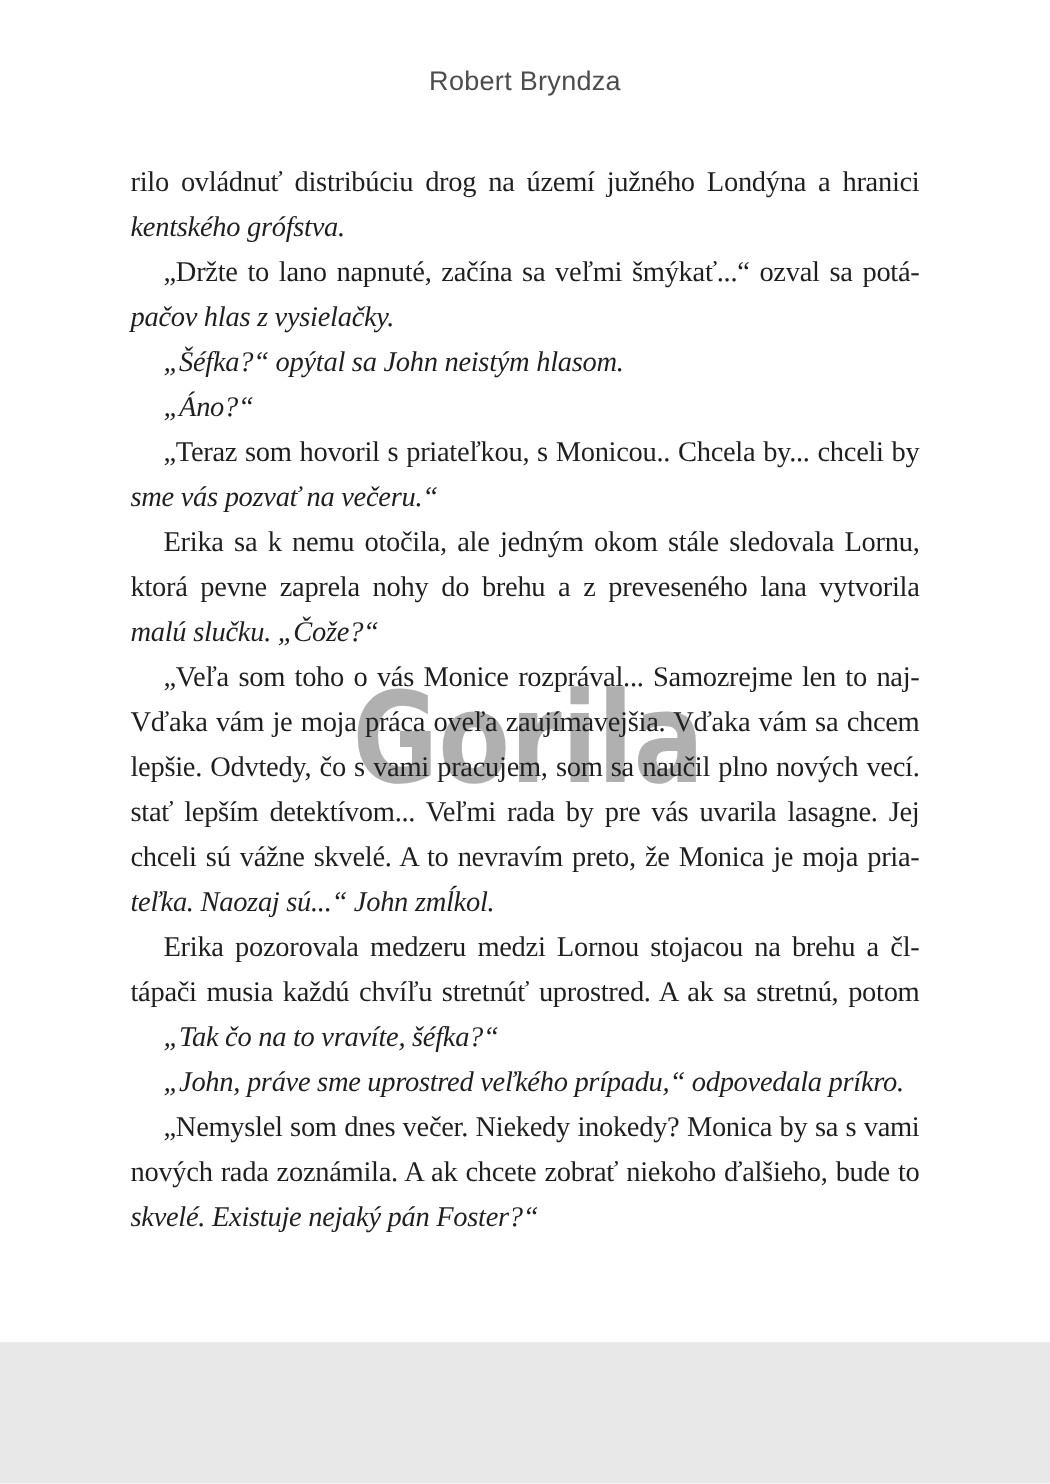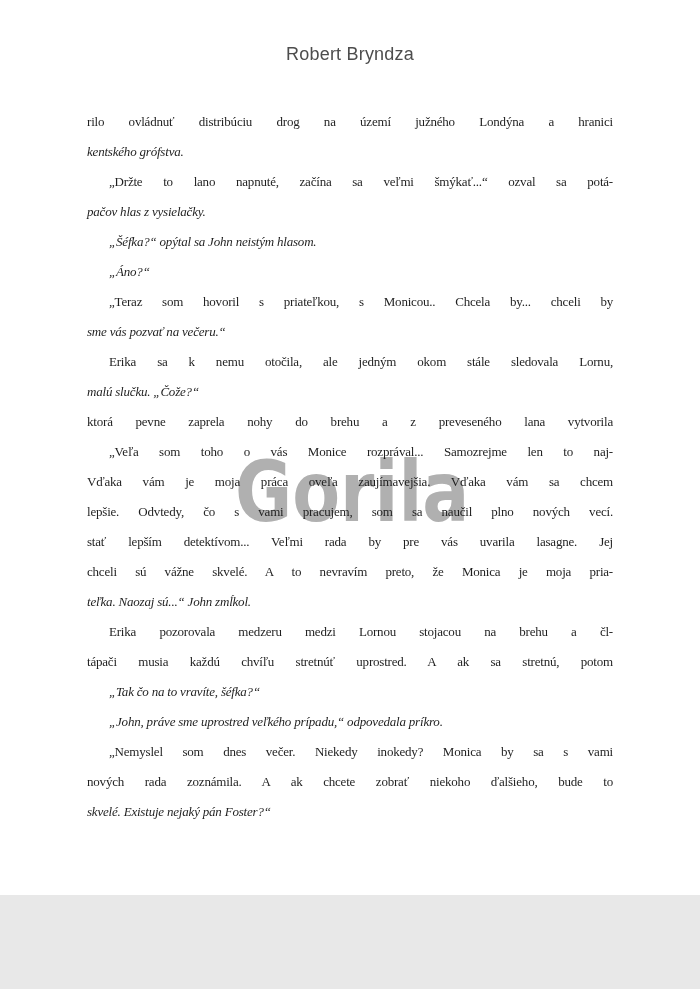--- a/index.html
+++ b/index.html
@@ -41,21 +41,21 @@
     transform-origin:left top;
     white-space:nowrap;
     user-select:none;
   }
   .body-text{
     position:absolute;
     top:107px;left:87px;
     width:526px;
     z-index:1;
     color:var(--text);
-    font-size:13px;
+    font-size:19px;
     line-height:30px;
     letter-spacing:-0.2px;
   }
   .line{
     height:30px;
     text-align:justify;
     text-align-last:justify;
     white-space:normal;
   }
   .line.last{
@@ -87,22 +87,22 @@
   <div class="body-text">
       <div class="line">rilo ovládnuť distribúciu drog na území južného Londýna a hranici</div>
       <div class="line last">kentského grófstva.</div>
       <div class="line indent">„Držte to lano napnuté, začína sa veľmi šmýkať...“ ozval sa potá-</div>
       <div class="line last">pačov hlas z vysielačky.</div>
       <div class="line last indent">„Šéfka?“ opýtal sa John neistým hlasom.</div>
       <div class="line last indent">„Áno?“</div>
       <div class="line indent">„Teraz som hovoril s priateľkou, s Monicou.. Chcela by... chceli by</div>
       <div class="line last">sme vás pozvať na večeru.“</div>
       <div class="line indent">Erika sa k nemu otočila, ale jedným okom stále sledovala Lornu,</div>
+      <div class="line">ktorá pevne zaprela nohy do brehu a z preveseného lana vytvorila</div>
       <div class="line last">malú slučku. „Čože?“</div>
-      <div class="line">ktorá pevne zaprela nohy do brehu a z preveseného lana vytvorila</div>
       <div class="line indent">„Veľa som toho o vás Monice rozprával... Samozrejme len to naj-</div>
       <div class="line">Vďaka vám je moja práca oveľa zaujímavejšia. Vďaka vám sa chcem</div>
       <div class="line">lepšie. Odvtedy, čo s vami pracujem, som sa naučil plno nových vecí.</div>
       <div class="line">stať lepším detektívom... Veľmi rada by pre vás uvarila lasagne. Jej</div>
       <div class="line">chceli sú vážne skvelé. A to nevravím preto, že Monica je moja pria-</div>
       <div class="line last">teľka. Naozaj sú...“ John zmĺkol.</div>
       <div class="line indent">Erika pozorovala medzeru medzi Lornou stojacou na brehu a čl-</div>
       <div class="line">tápači musia každú chvíľu stretnúť uprostred. A ak sa stretnú, potom</div>
       <div class="line last indent">„Tak čo na to vravíte, šéfka?“</div>
       <div class="line last indent">„John, práve sme uprostred veľkého prípadu,“ odpovedala príkro.</div>

